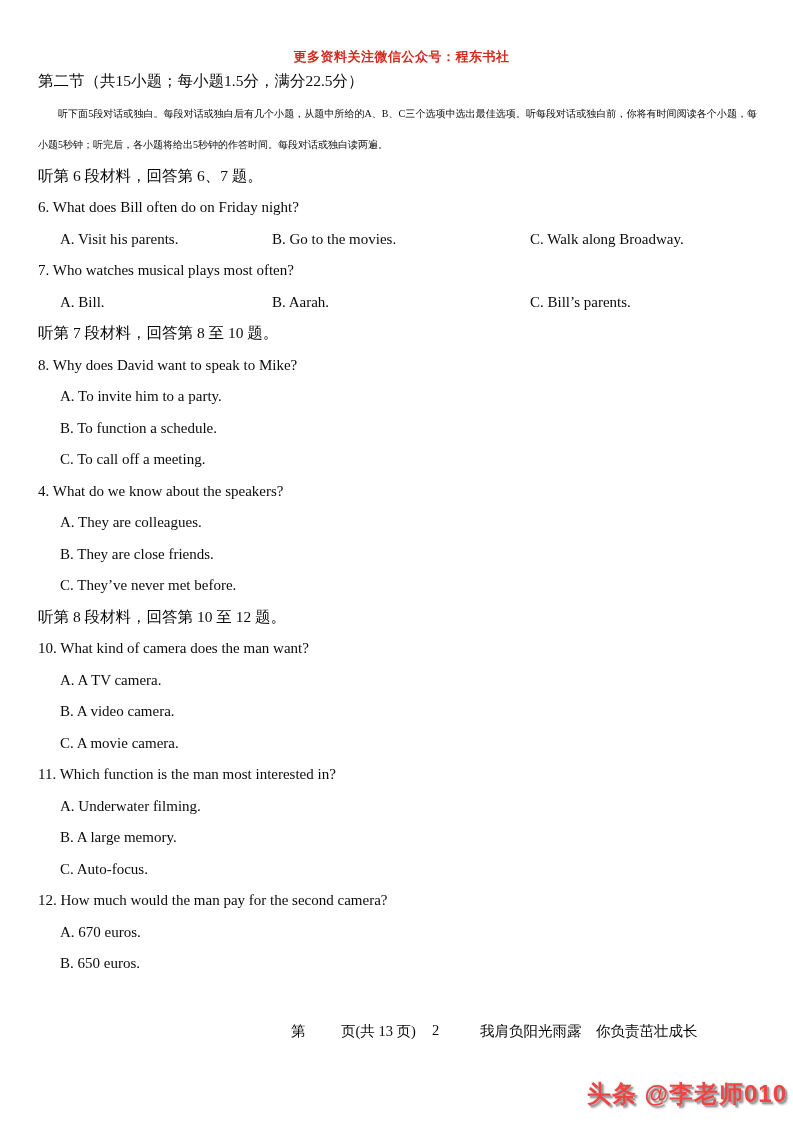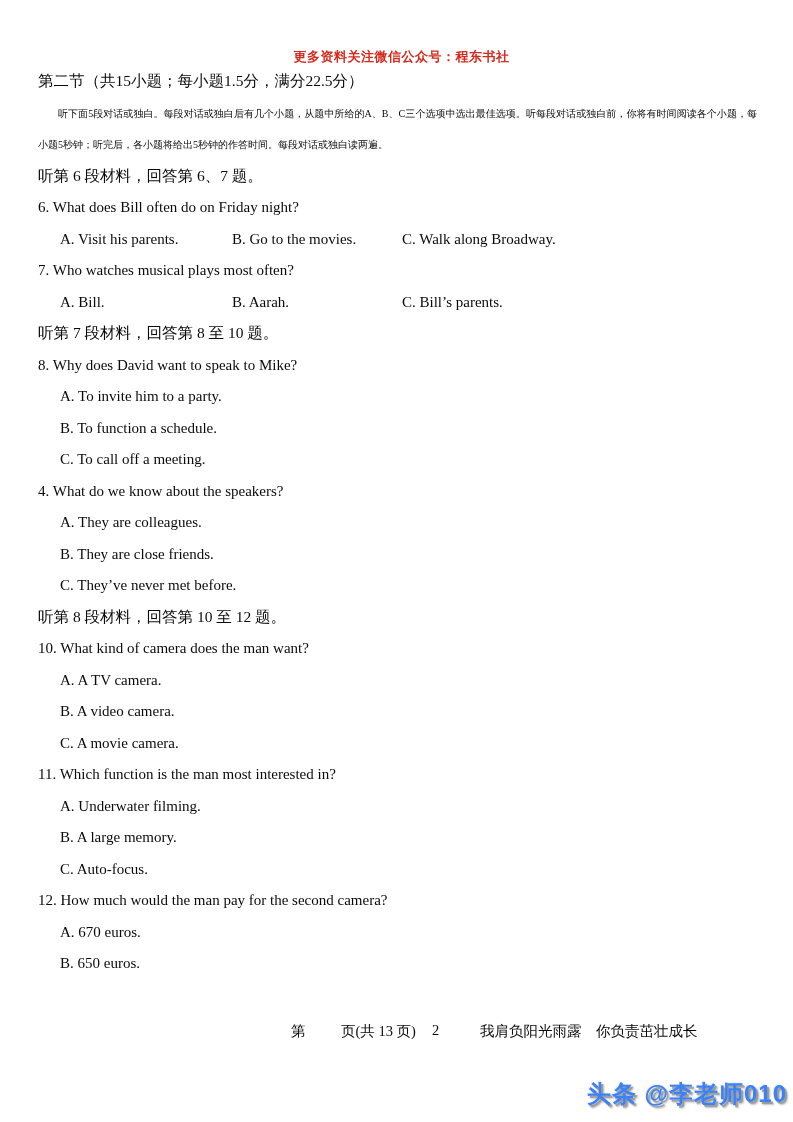--- a/index.html
+++ b/index.html
@@ -32,40 +32,40 @@
   .line.cjk { font-size: 15.5px; }
   .para {
     font-size: 10px;
     line-height: 31.5px;
     text-align: justify;
     text-indent: 2em;
     text-justify: inter-ideograph;
   }
   .q-line { padding-left: 0; }
   .opt-line { padding-left: 22px; }
-  .opts-row { padding-left: 22px; }
+  .opts-row { padding-left: 22px; gap: 40px; }
   .opts-row .opt-a { display: inline-block; width: 172px; }
   .opts-row .opt-b { display: inline-block; width: 170px; }
-  .opts-row .opt-c { display: inline-block; flex: 1; }
+  .opts-row .opt-c { display: inline-block; flex: 1; margin-left: 48px; }
 
   .footer {
     position: absolute; top: 1022px; left: 0; right: 0; height: 22px;
     font-size: 14.5px;
   }
   .footer span { position: absolute; top: 0; white-space: pre; }
   .footer .f-page-prefix { left: 291px; }
   .footer .f-page-suffix { left: 341px; }
   .footer .f-page-num   { left: 432px; }
   .footer .f-slogan     { left: 480px; }
 
   .watermark {
     position: absolute; right: 6px; bottom: 12px;
     font-family: "Liberation Sans", "DejaVu Sans", sans-serif;
     font-size: 24px; font-weight: bold;
-    color: #3b82f6;
+    color: #ef4444;
     text-shadow: 2px 2px 1px #9a9a9a, 3px 3px 2px #c4c4c4, -1px -1px 0 #f2f2f2;
     letter-spacing: 1px;
   }
 </style>
 </head>
 <body>
 
 <div class="page">
 
   <div class="header-note" style="color: rgb(212, 42, 30);">更多资料关注微信公众号：程东书社</div>

